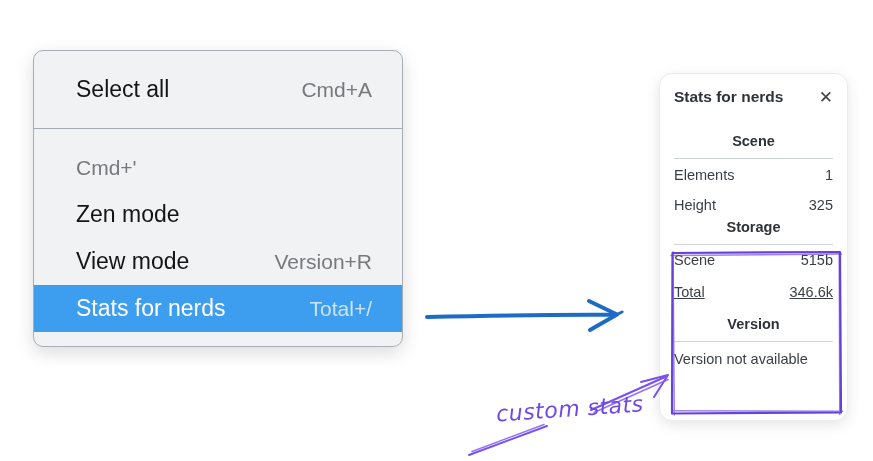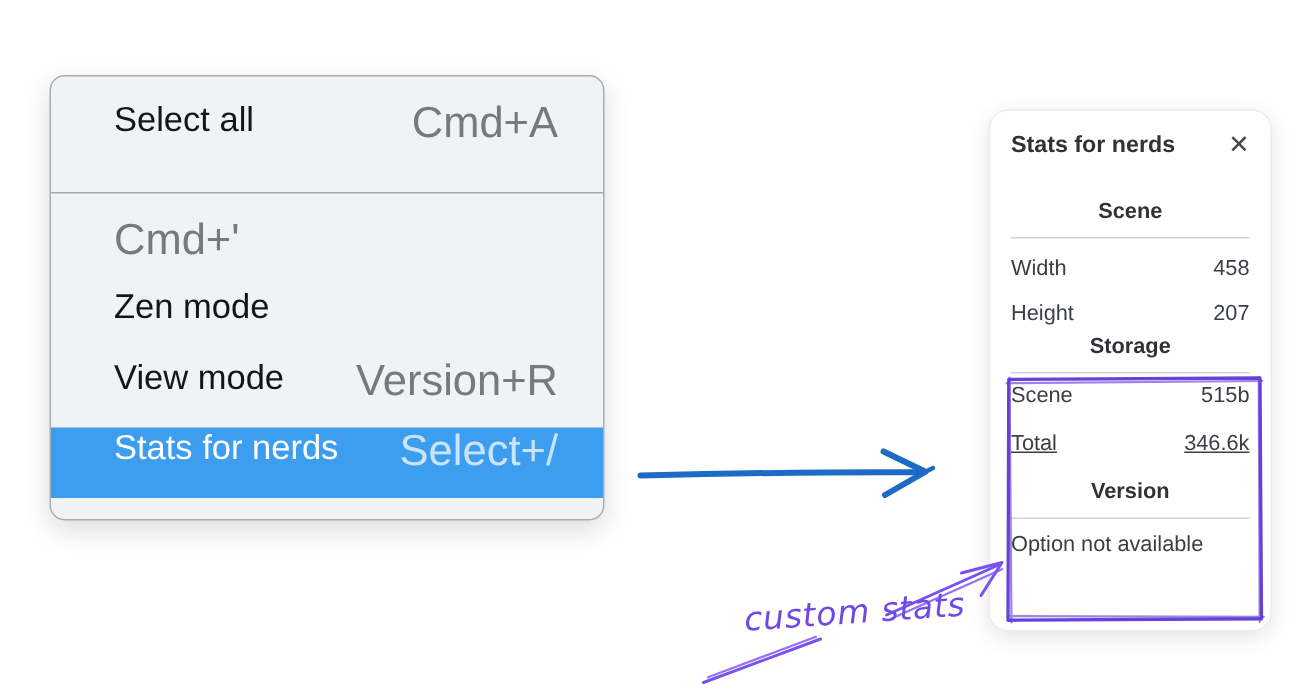--- a/index.html
+++ b/index.html
@@ -25,28 +25,29 @@
     overflow: hidden;
   }
   .menu-group { padding: 15px 0; }
   .menu-sep {
     height: 0;
     border-top: 1.5px solid #a4aab1;
   }
   .menu-item {
     height: 47px;
     display: flex;
+    align-items: center;
     justify-content: space-between;
     padding: 0 30px 0 42px;
     font-size: 23px;
     color: #141518;
     cursor: default;
   }
   .menu-item .mi-shortcut {
-    font-size: 29px;
+    font-size: 21px;
     color: #76797e;
   }
   .menu-item.selected {
     background: #3d9ef0;
     color: #ffffff;
   }
   .menu-item.selected .mi-shortcut {
     color: rgba(255,255,255,0.72);
   }
 
@@ -144,56 +145,56 @@
       </div>
       <div class="menu-item">
         <span class="mi-label">Zen mode</span>
       </div>
       <div class="menu-item">
         <span class="mi-label">View mode</span>
         <span class="mi-shortcut">Version+R</span>
       </div>
       <div class="menu-item selected">
         <span class="mi-label">Stats for nerds</span>
-        <span class="mi-shortcut">Select+/</span>
+        <span class="mi-shortcut">Total+/</span>
       </div>
     </div>
   </div>
 
   <div class="stats-panel">
     <div class="sp-header">
       <span class="sp-title">Stats for nerds</span>
       <button class="sp-close">✕</button>
     </div>
 
     <div class="sp-heading scene">Scene</div>
     <hr class="sp-hr">
-    <div class="sp-row r-w">
-      <span>Width</span>
-      <span>458</span>
+    <div class="sp-row r-el">
+      <span>Elements</span>
+      <span>1</span>
     </div>
     <div class="sp-row r-h">
       <span>Height</span>
-      <span>207</span>
+      <span>325</span>
     </div>
 
     <div class="sp-heading storage">Storage</div>
     <hr class="sp-hr">
     <div class="sp-row r-sc">
       <span>Scene</span>
       <span>515b</span>
     </div>
     <div class="sp-row r-tot">
       <span>Total</span>
       <span>346.6k</span>
     </div>
 
     <div class="sp-heading version">Version</div>
     <hr class="sp-hr">
-    <div class="sp-note">Option not available</div>
+    <div class="sp-note">Version not available</div>
   </div>
 
   <svg class="overlay" viewBox="0 0 873 461">
 
     <g stroke="#1c6bc5" stroke-width="4" fill="none" stroke-linecap="round" stroke-linejoin="round">
       <path d="M427 317 C 490 315.5, 552 314.5, 612 314.8"></path>
       <path d="M589 301 L617 314.5 L590 330"></path>
       <path d="M617 314.5 L622 312" stroke-width="3"></path>
     </g>
 

